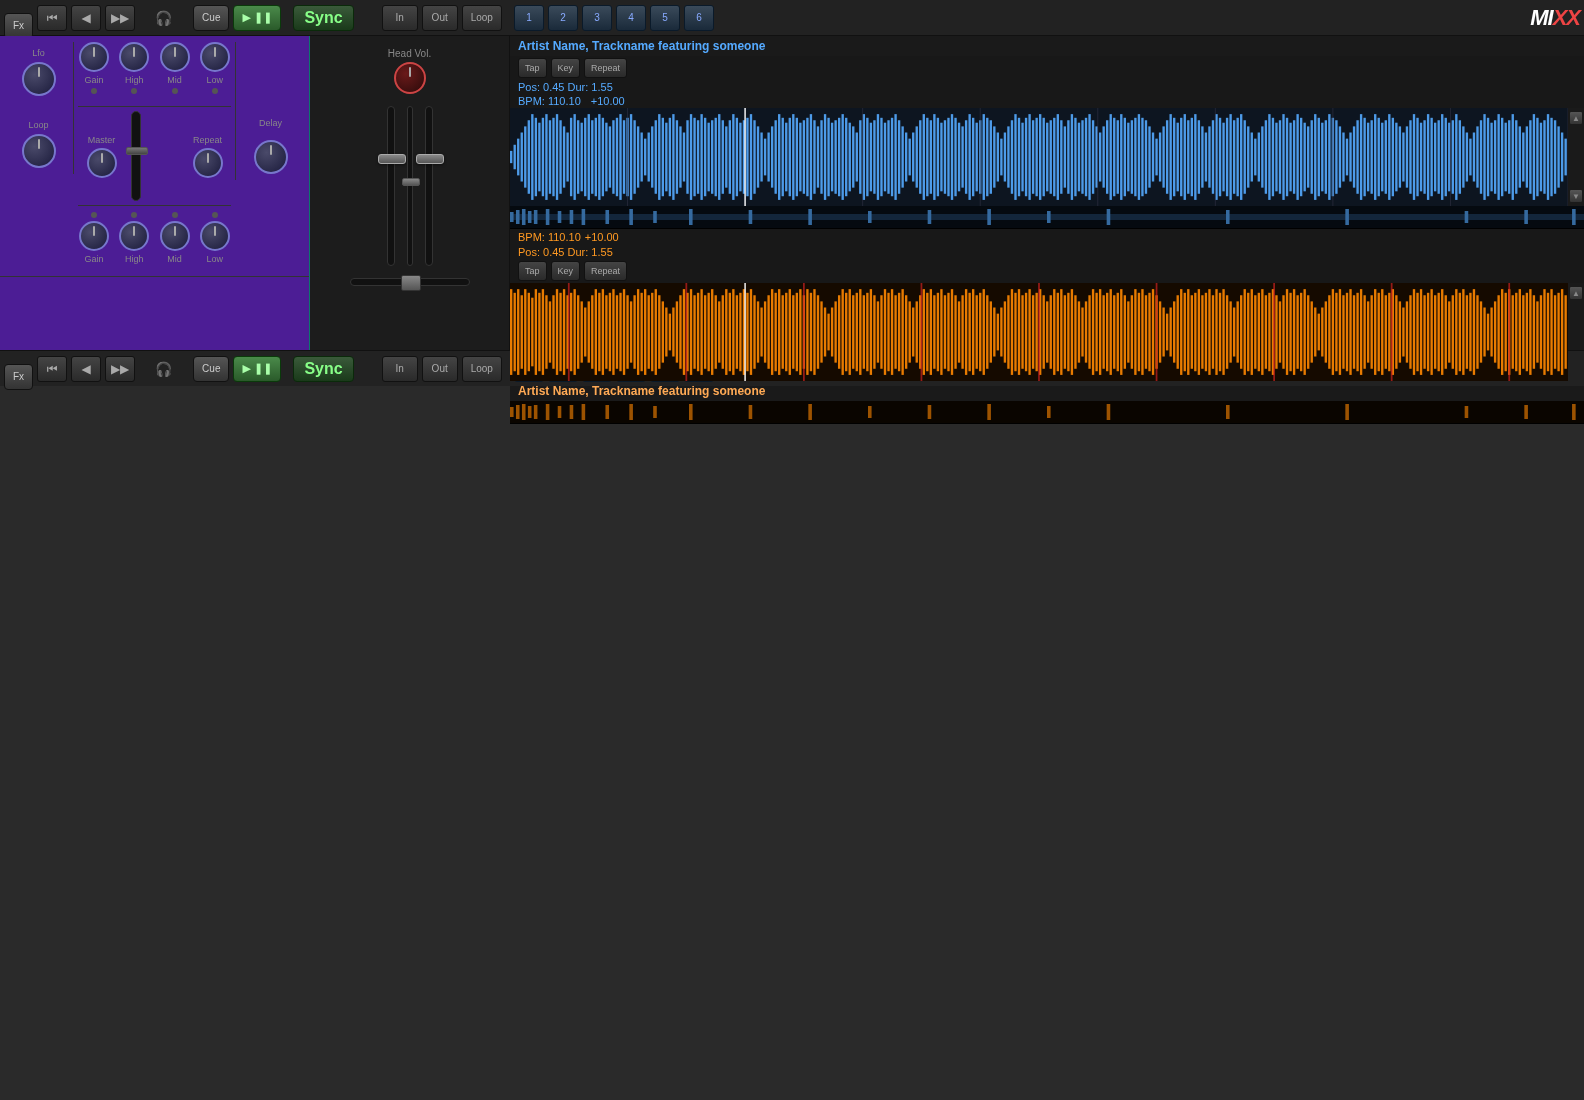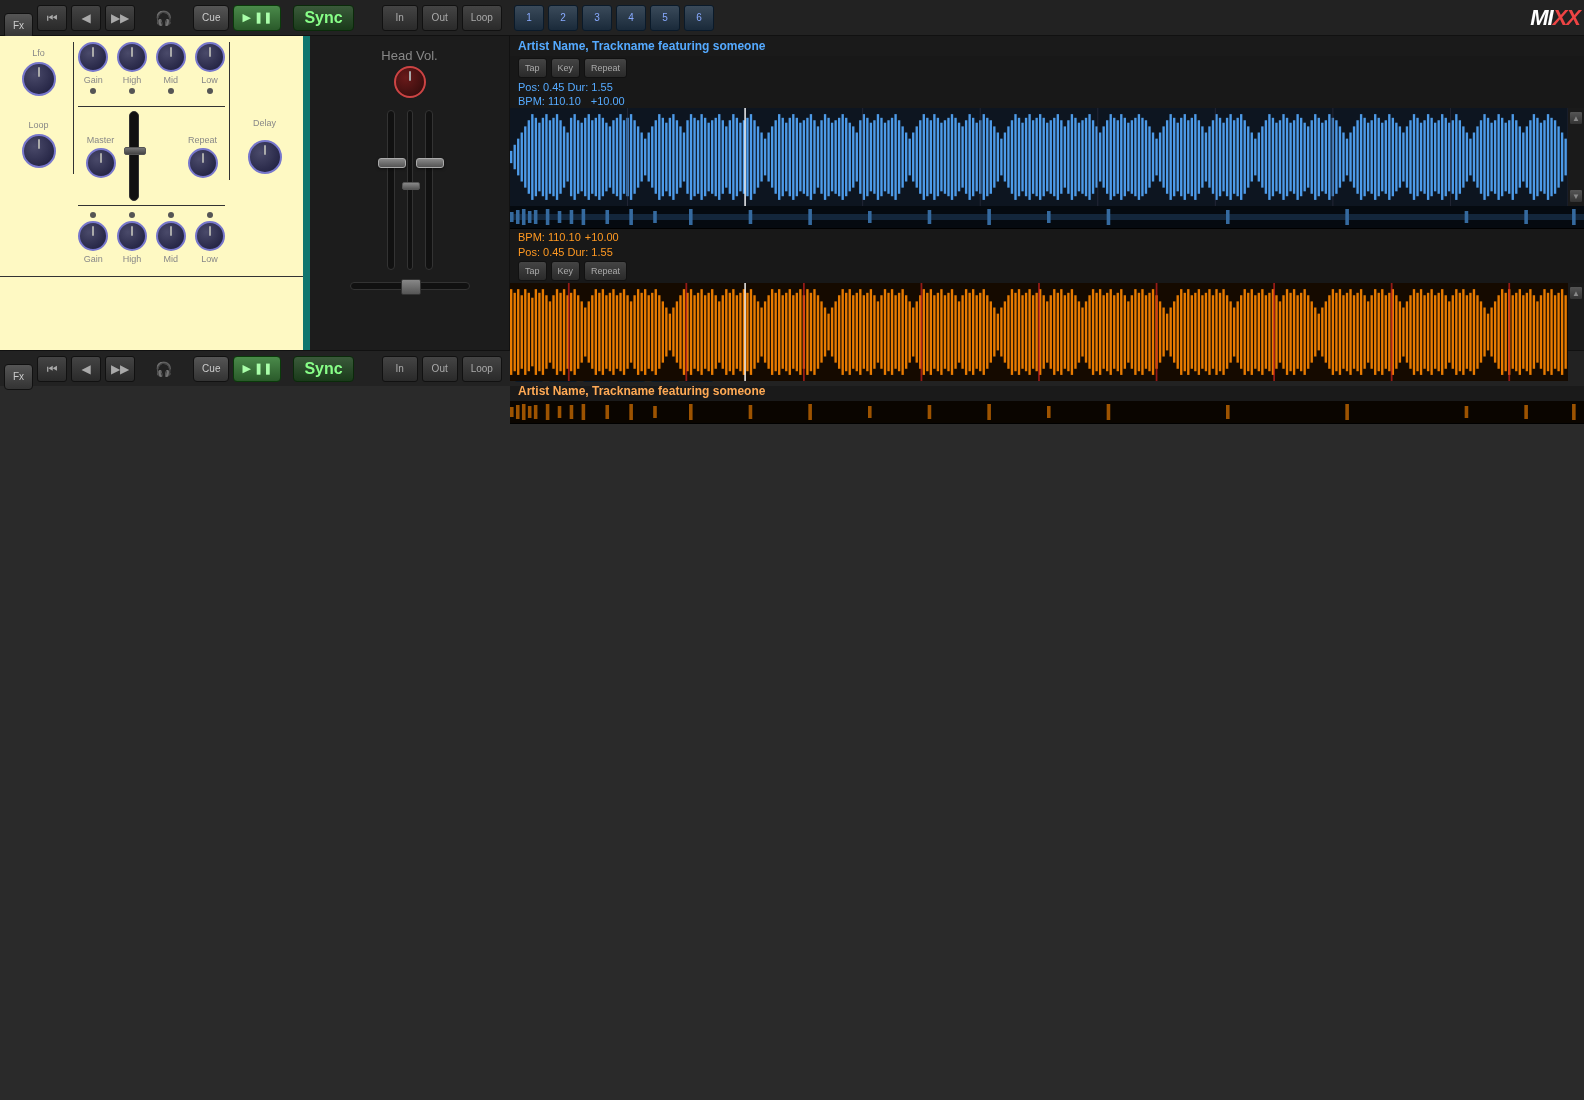--- a/index.html
+++ b/index.html
@@ -145,22 +145,22 @@
     
     .main-content {
       display: flex;
       flex: 1;
       height: calc(100% - 36px);
     }
 
     
     .left-panel {
       width: 310px;
-      background: #fef9c3;
-      border-right: 7px solid #0f766e;
+      background: #4c1d95;
+      border-right: 1px solid #0f766e;
       display: flex;
       flex-direction: column;
     }
 
     .knob-group {
       display: flex;
       flex-direction: column;
       align-items: center;
       gap: 3px;
     }
@@ -366,21 +366,21 @@
     .head-row {
       display: flex;
       align-items: center;
       gap: 8px;
       width: 100%;
       justify-content: center;
     }
 
     .head-label {
       color: #888;
-      font-size: 13px;
+      font-size: 10px;
       text-align: center;
       min-width: 45px;
     }
 
     
     .mixer-faders-row {
       display: flex;
       gap: 12px;
       justify-content: center;
       align-items: flex-end;

